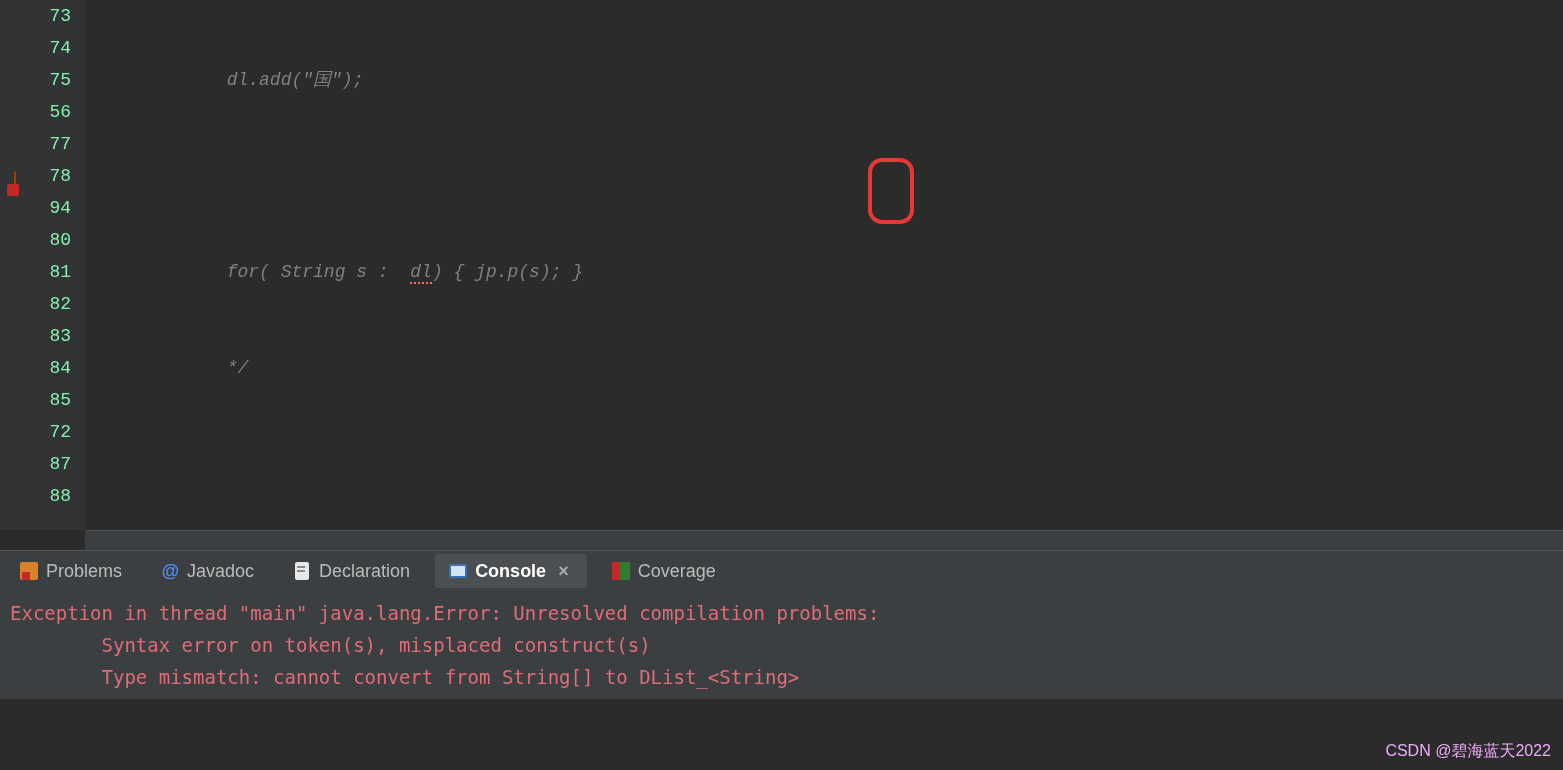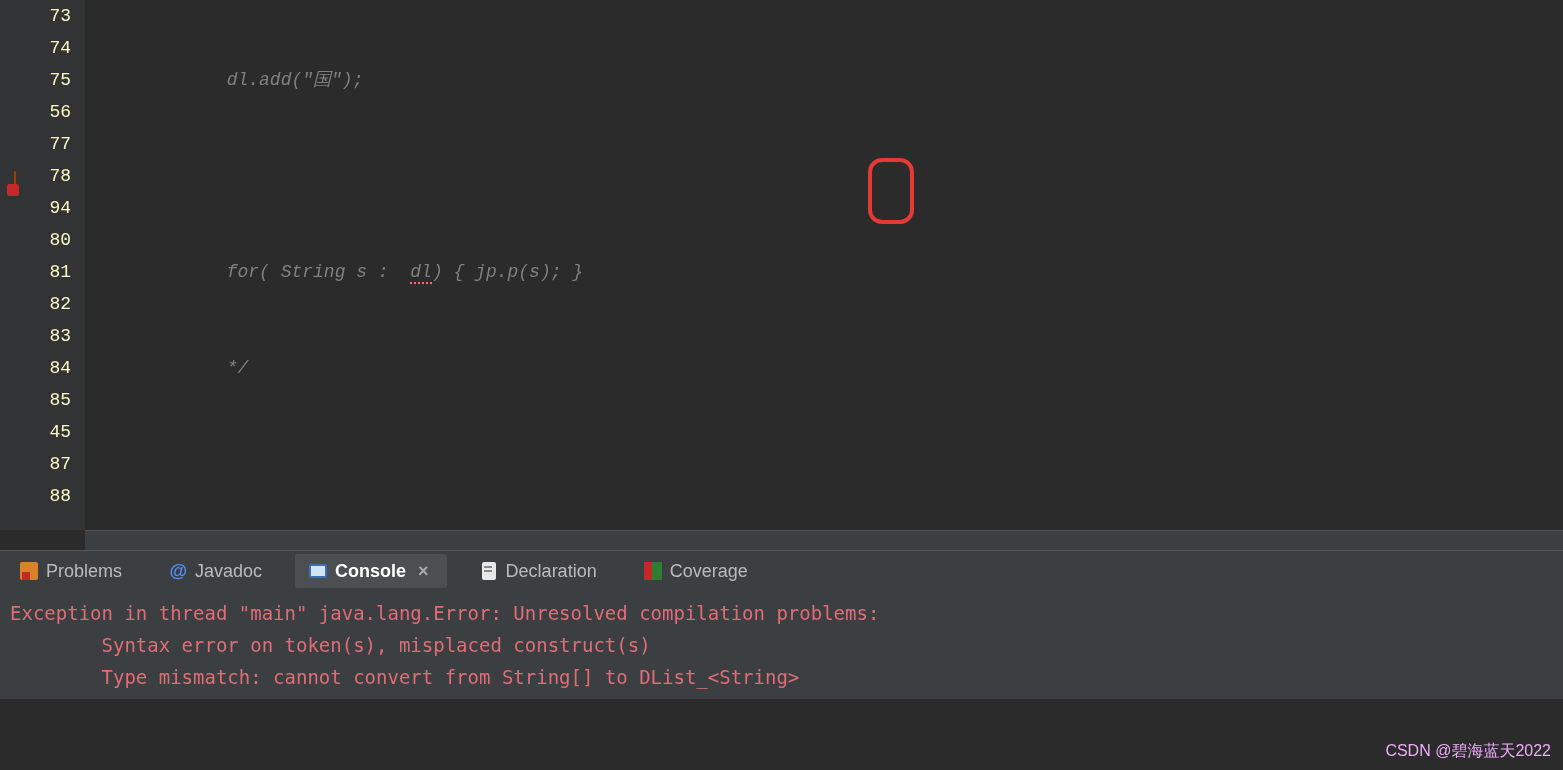--- a/index.html
+++ b/index.html
@@ -15,21 +15,21 @@
 .editor-area {
   display: flex;
   height: 530px;
   background: #2b2b2b;
 }
 .gutter {
   width: 85px;
   background: #313335;
   text-align: right;
   padding-right: 14px;
-  color: #fef9c3;
+  color: #86efac;
   font-size: 18px;
   line-height: 32px;
   position: relative;
   flex-shrink: 0;
 }
 .gutter-line { height: 32px; position: relative; }
 .marg { position: absolute; left: -2px; top: 6px; width: 18px; height: 18px; }
 .err-icon {
   width: 18px; height: 18px; background: linear-gradient(#ffb347,#ff8c00); border-radius: 3px;
   position: relative; border:1px solid #a04000;
@@ -67,21 +67,21 @@
 }
 .tabs {
   display: flex;
   align-items: center;
   height: 40px;
   padding: 0 6px;
   background: #3c3f41;
   font-family: 'Segoe UI', sans-serif;
   font-size: 18px;
   color: #bbbbbb;
-  gap: 19px;
+  gap: 11px;
 }
 .tab {
   display: flex; align-items: center; gap: 8px;
   padding: 4px 14px; height: 34px;
   cursor: pointer;
 }
 .tab.active { background: #4b4f52; border-radius: 2px; font-weight: bold; color:#fff;}
 .tab .ticon { width: 18px; height: 18px; display:inline-flex; align-items:center; justify-content:center;}
 .close-x { color:#aaa; padding:0 4px; font-weight:bold;}
 .console-header {
@@ -122,21 +122,21 @@
       <span class="marg"><span class="err-icon"></span></span>
       <span>78</span>
     </div>
     <div class="gutter-line"><span>94</span></div>
     <div class="gutter-line"><span>80</span></div>
     <div class="gutter-line"><span>81</span></div>
     <div class="gutter-line"><span>82</span></div>
     <div class="gutter-line"><span>83</span></div>
     <div class="gutter-line"><span>84</span></div>
     <div class="gutter-line"><span>85</span></div>
-    <div class="gutter-line"><span>45</span></div>
+    <div class="gutter-line"><span>72</span></div>
     <div class="gutter-line"><span>87</span></div>
     <div class="gutter-line"><span>88</span></div>
   </div>
 
   <div class="code">
     <div class="code-line"><span class="kw-comment"><span>            </span><span>dl</span><span>.add(</span><span>"国"</span><span>);</span></span></div>
     <div class="code-line"></div>
     <div class="code-line"><span class="kw-comment"><span>            </span><span>for</span><span>( </span><span>String</span><span> s :  </span><span class="squiggle">dl</span><span>) { jp.p(s); }</span></span></div>
     <div class="code-line"><span class="kw-comment"><span>            </span><span>*/</span></span></div>
     <div class="code-line"></div>
@@ -166,40 +166,40 @@
             <rect width="18" height="18" fill="#d9822b" rx="2"></rect>
             <rect x="2" y="10" width="8" height="8" fill="#c62828"></rect>
           </svg>
       </span>
       <span>Problems</span>
     </div>
     <div class="tab">
       <span class="ticon" style="color:#4e8ef7;font-weight:bold;font-style:italic;">@</span>
       <span>Javadoc</span>
     </div>
-    <div class="tab active">
-      <span class="ticon">
-        <svg width="18" height="18">
-            <rect width="18" height="14" y="2" fill="#3b6fb6" rx="2"></rect>
-            <rect x="2" y="4" width="14" height="10" fill="#d4e4f7"></rect>
-          </svg>
-      </span>
-      <span>Console</span>
-      <span class="close-x">×</span>
-    </div>
     <div class="tab">
       <span class="ticon">
         <svg width="18" height="18">
             <rect width="14" height="18" x="2" fill="#e8e8e8" rx="2"></rect>
             <rect x="4" y="4" width="8" height="2" fill="#888"></rect>
             <rect x="4" y="8" width="8" height="2" fill="#888"></rect>
           </svg>
       </span>
       <span>Declaration</span>
     </div>
+    <div class="tab active">
+      <span class="ticon">
+        <svg width="18" height="18">
+            <rect width="18" height="14" y="2" fill="#3b6fb6" rx="2"></rect>
+            <rect x="2" y="4" width="14" height="10" fill="#d4e4f7"></rect>
+          </svg>
+      </span>
+      <span>Console</span>
+      <span class="close-x">×</span>
+    </div>
     <div class="tab">
       <span class="ticon">
         <svg width="18" height="18">
             <rect width="8" height="18" fill="#c62828"></rect>
             <rect x="8" width="10" height="18" fill="#2e7d32"></rect>
           </svg>
       </span>
       <span>Coverage</span>
     </div>
   </div>

